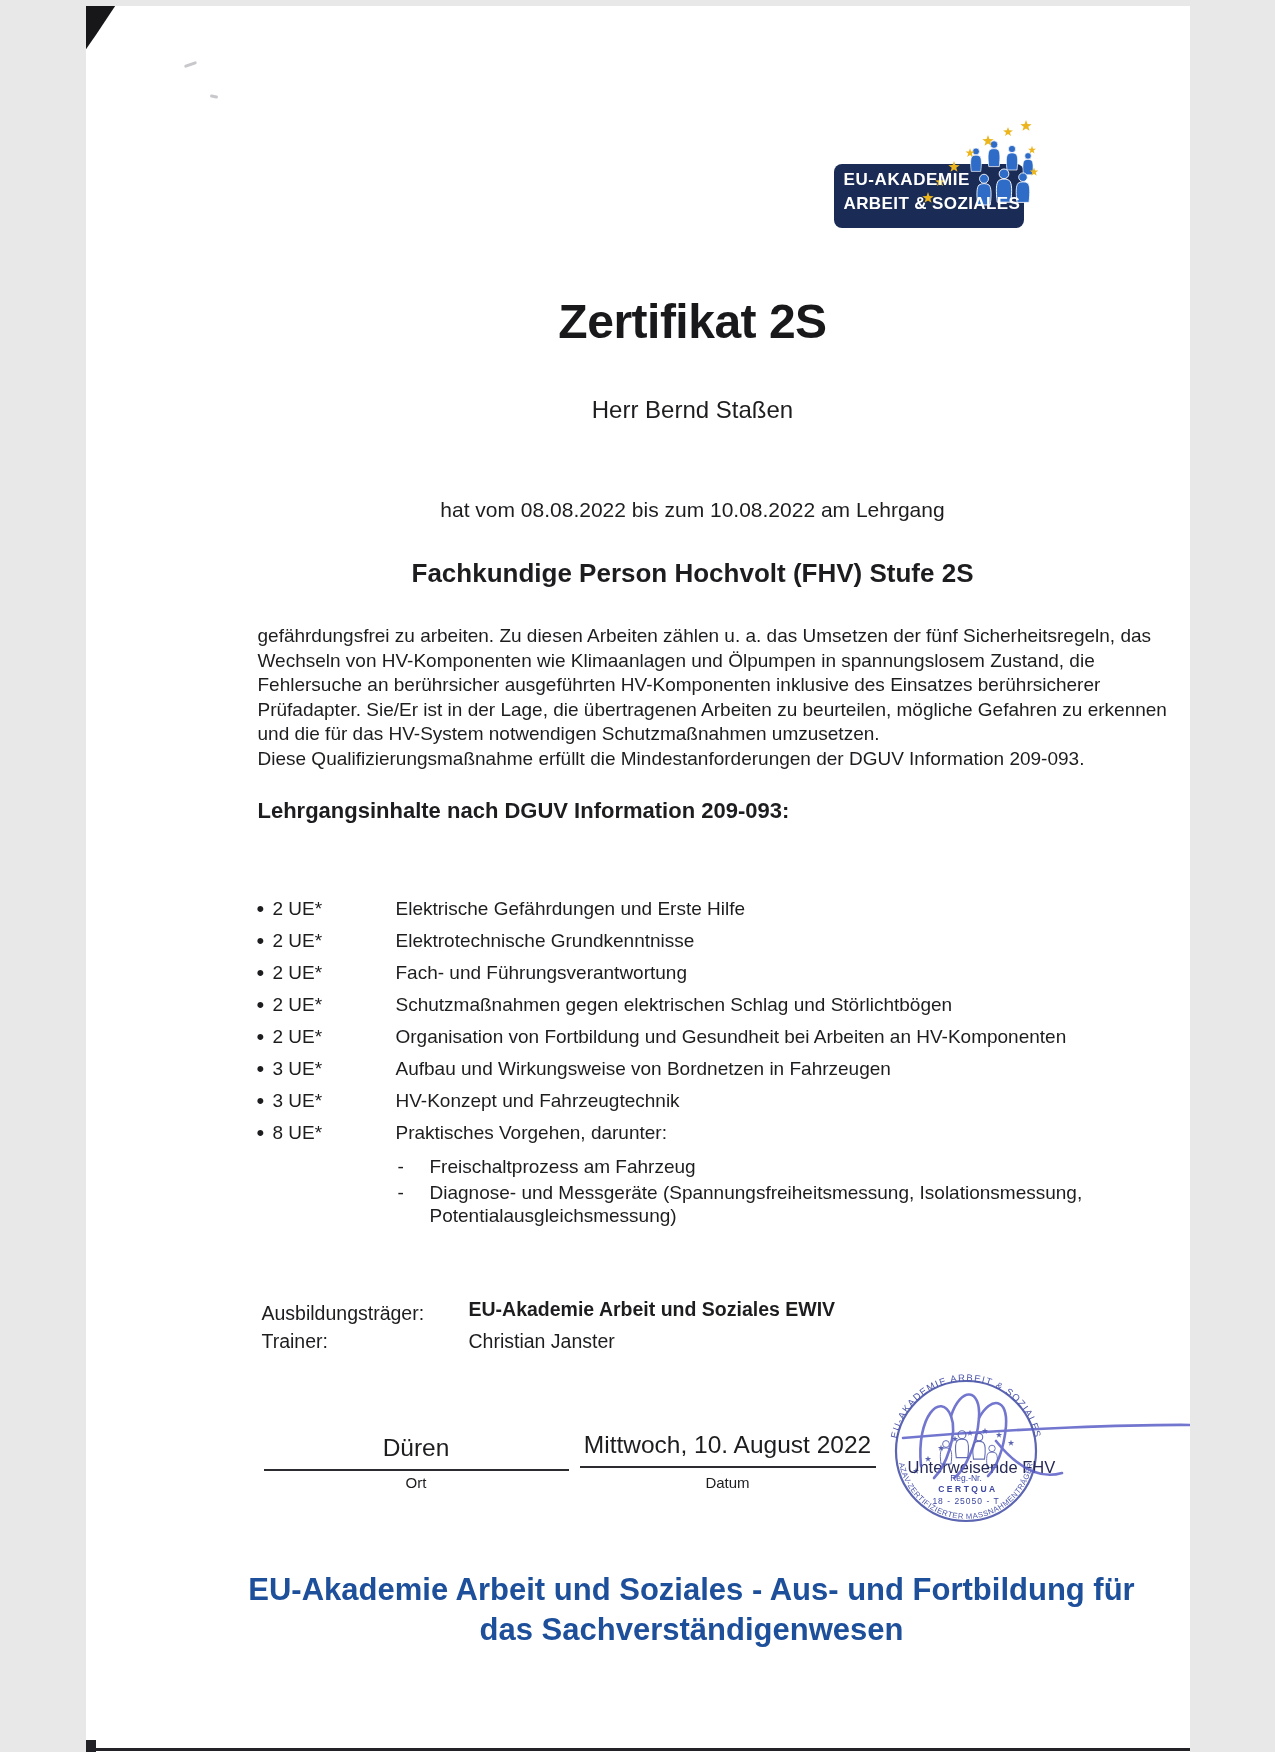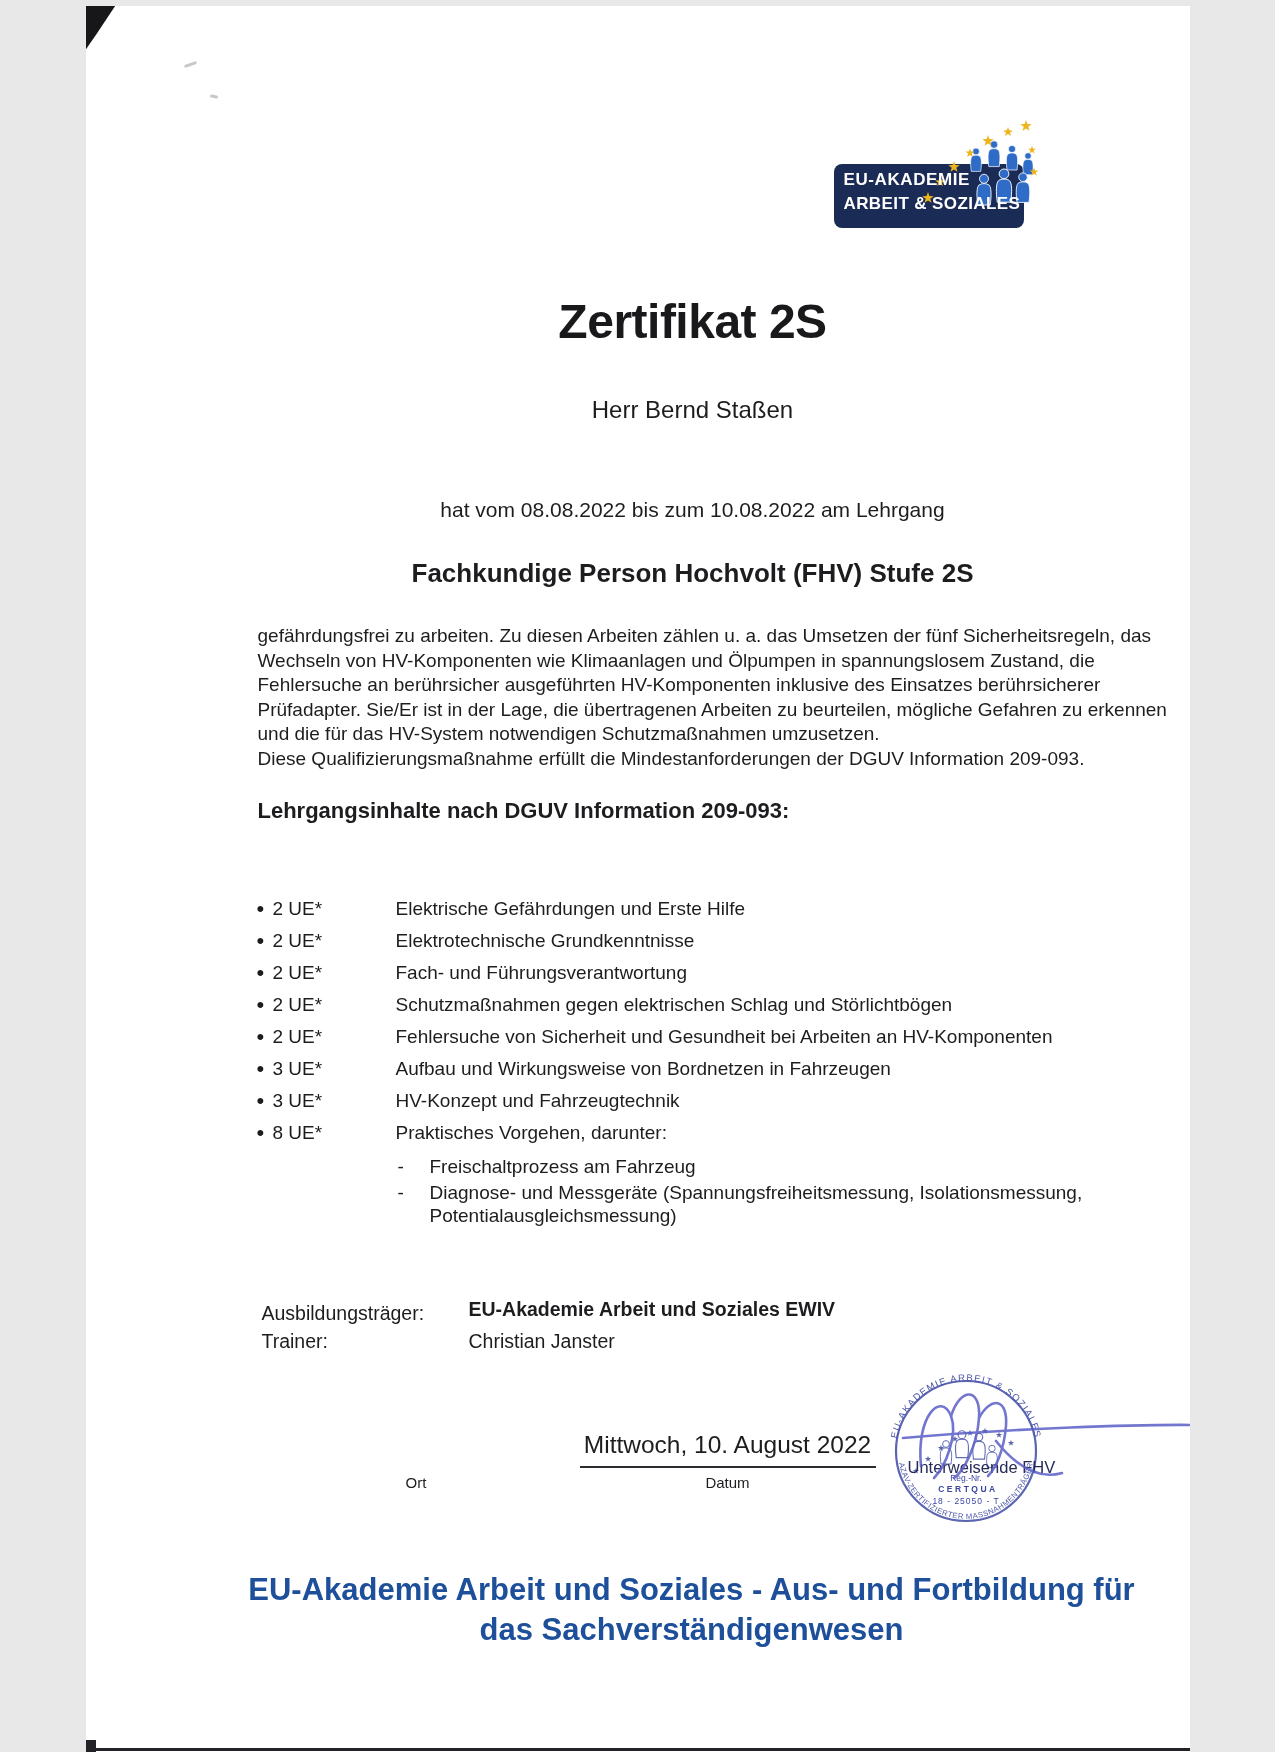--- a/index.html
+++ b/index.html
@@ -134,21 +134,21 @@
     <span class="li-label">Fach- und Führungsverantwortung</span>
   </div>
   <div class="abs li-row" style="top:988px">
     <span class="li-bullet">•</span>
     <span class="li-ue">2 UE*</span>
     <span class="li-label">Schutzmaßnahmen gegen elektrischen Schlag und Störlichtbögen</span>
   </div>
   <div class="abs li-row" style="top:1020px">
     <span class="li-bullet">•</span>
     <span class="li-ue">2 UE*</span>
-    <span class="li-label">Fehlersuche von Sicherheit und Gesundheit bei Arbeiten an HV-Komponenten</span>
+    <span class="li-label">Organisation von Fortbildung und Gesundheit bei Arbeiten an HV-Komponenten</span>
   </div>
   <div class="abs li-row" style="top:1052px">
     <span class="li-bullet">•</span>
     <span class="li-ue">3 UE*</span>
     <span class="li-label">Aufbau und Wirkungsweise von Bordnetzen in Fahrzeugen</span>
   </div>
   <div class="abs li-row" style="top:1084px">
     <span class="li-bullet">•</span>
     <span class="li-ue">3 UE*</span>
     <span class="li-label">HV-Konzept und Fahrzeugtechnik</span>
@@ -169,20 +169,21 @@
   </div>
   <div class="abs li-row" style="top:1199px">
     <span class="sub-label">Potentialausgleichsmessung)</span>
   </div>
 
   <div class="abs kv-label" style="top:1296px">Ausbildungsträger:</div>
   <div class="abs kv-value bold" style="top:1292px">EU-Akademie Arbeit und Soziales EWIV</div>
   <div class="abs kv-label" style="top:1324px">Trainer:</div>
   <div class="abs kv-value" style="top:1324px">Christian Janster</div>
 
+  <div class="abs sig-place">Düren</div>
   <div class="abs sig-place-label">Ort</div>
   <div class="abs sig-date">Mittwoch, 10. August 2022</div>
   <div class="abs sig-date-label">Datum</div>
 
   <svg class="abs stamp-svg" viewBox="0 0 160 160">
     <defs>
       <path id="arc-top" d="M 10,80 A 70,70 0 1 1 150,80" fill="none"></path>
       <path id="arc-bottom" d="M 13.5,94.1 A 68,68 0 0 0 146.5,94.1" fill="none"></path>
       <path id="stamp-star" d="M0,-6 L1.41,-1.94 L5.71,-1.85 L2.28,0.74 L3.53,4.85 L0,2.4 L-3.53,4.85 L-2.28,0.74 L-5.71,-1.85 L-1.41,-1.94 Z"></path>
       <g id="stamp-person">

